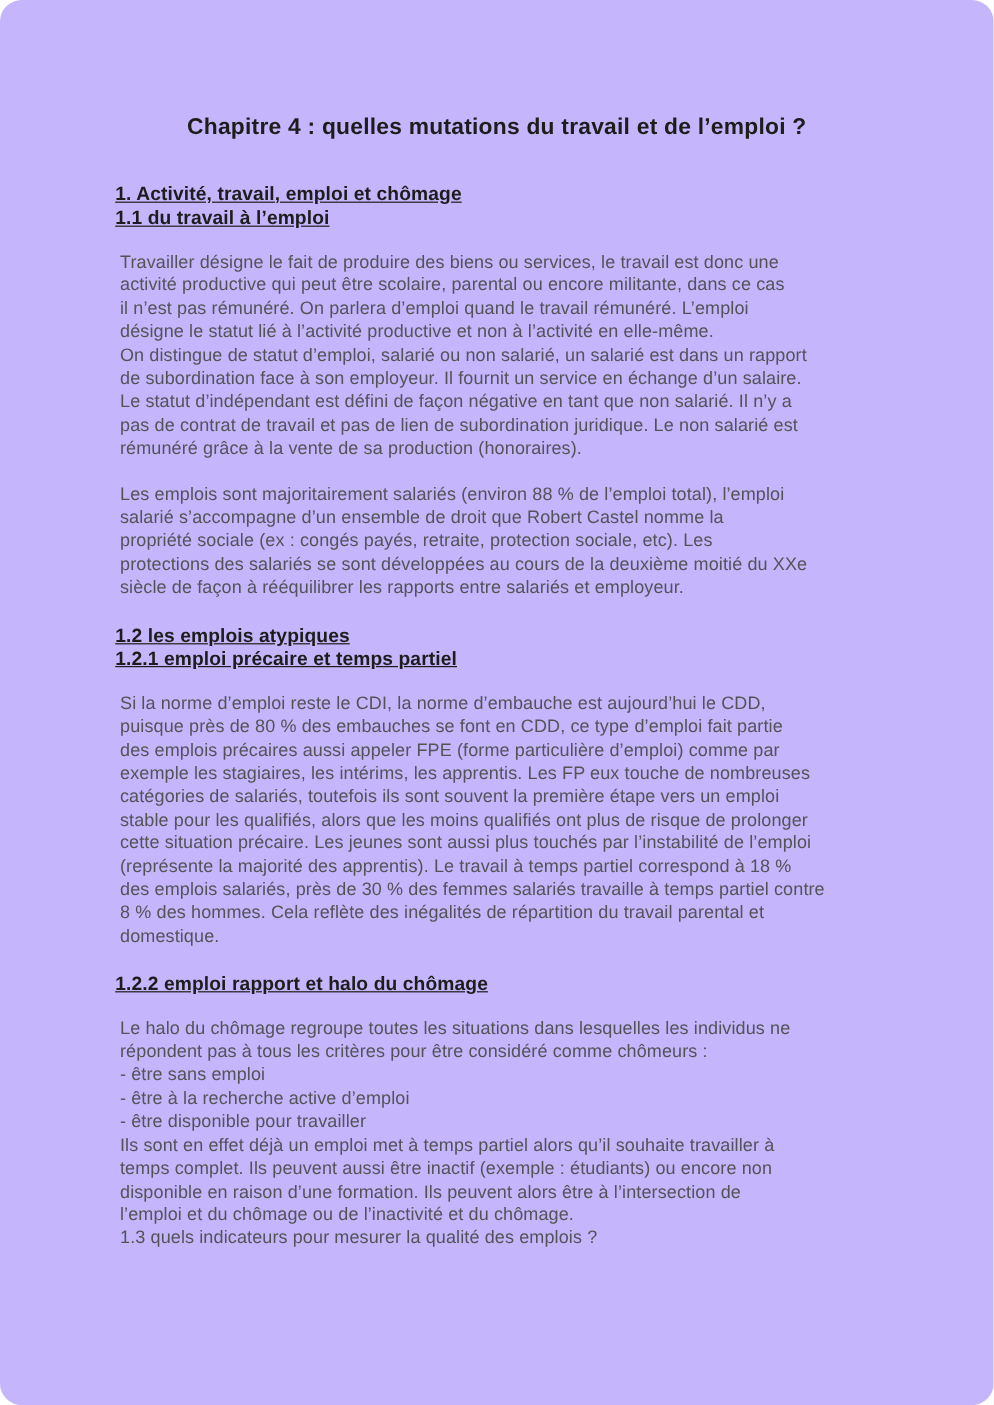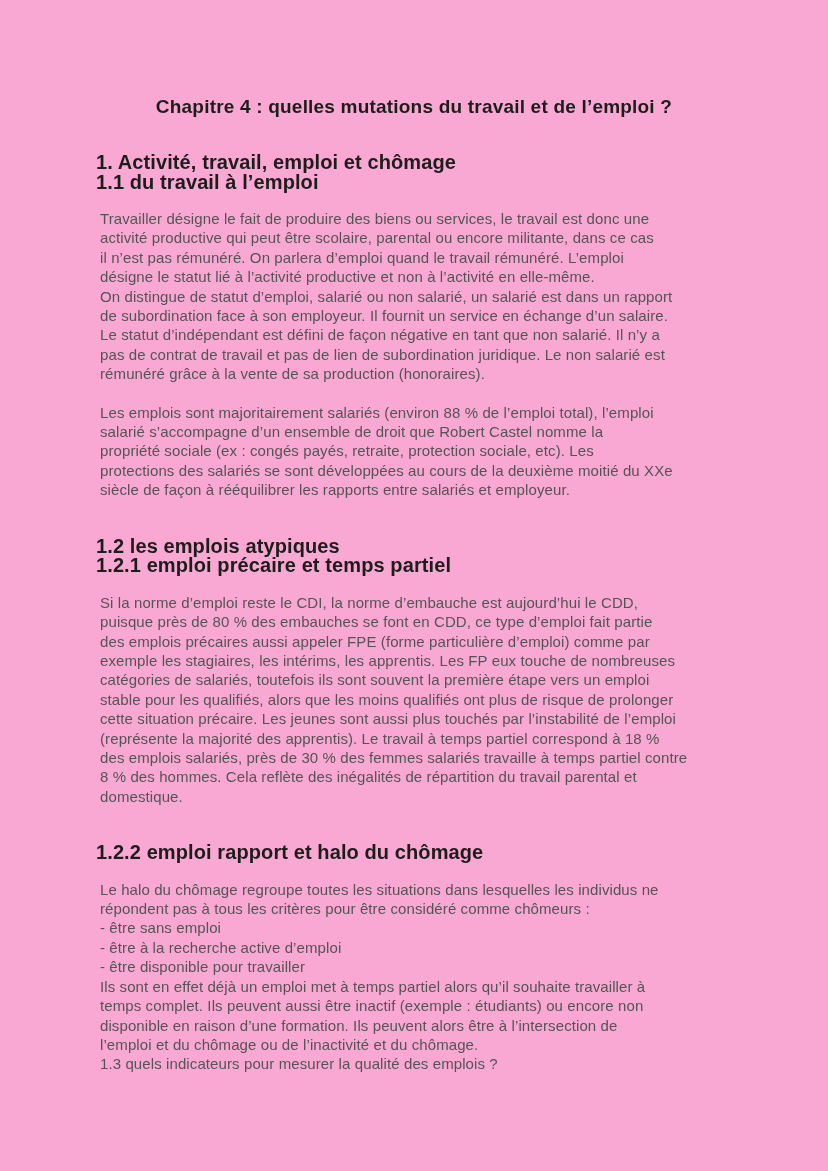--- a/index.html
+++ b/index.html
@@ -4,51 +4,53 @@
 <style>
   html, body {
     margin: 0;
     padding: 0;
     background: #ffffff;
   }
   .page {
     position: relative;
     width: 828px;
     height: 1171px;
-    background: #f9a8d4;
+    background: #c4b5fd;
     overflow: hidden;
     font-family: "Liberation Sans", "DejaVu Sans", sans-serif;
+    border-radius: 18px;
   }
   .doc-title {
     margin: 95px 0 0 0;
     text-align: center;
     font-size: 19px;
     line-height: 24px;
     font-weight: bold;
     color: #1d1d1b;
     letter-spacing: 0.2px;
     white-space: pre;
   }
   .content {
     margin: 0 70px 0 96px;
   }
   .h-block {
-    font-size: 20px;
+    font-size: 16px;
     line-height: 19.5px;
     font-weight: bold;
     color: #1d1d1b;
     letter-spacing: 0.1px;
     white-space: pre;
     margin: 0;
+    text-decoration: underline;
   }
   .h-block.first {
     margin-top: 34px;
   }
   .h-block.mid {
-    margin-top: 37px;
+    margin-top: 21px;
   }
   .para {
     font-size: 15px;
     line-height: 19.4px;
     font-weight: normal;
     color: #545457;
     letter-spacing: 0.1px;
     white-space: pre;
     margin: 4px;
   }

